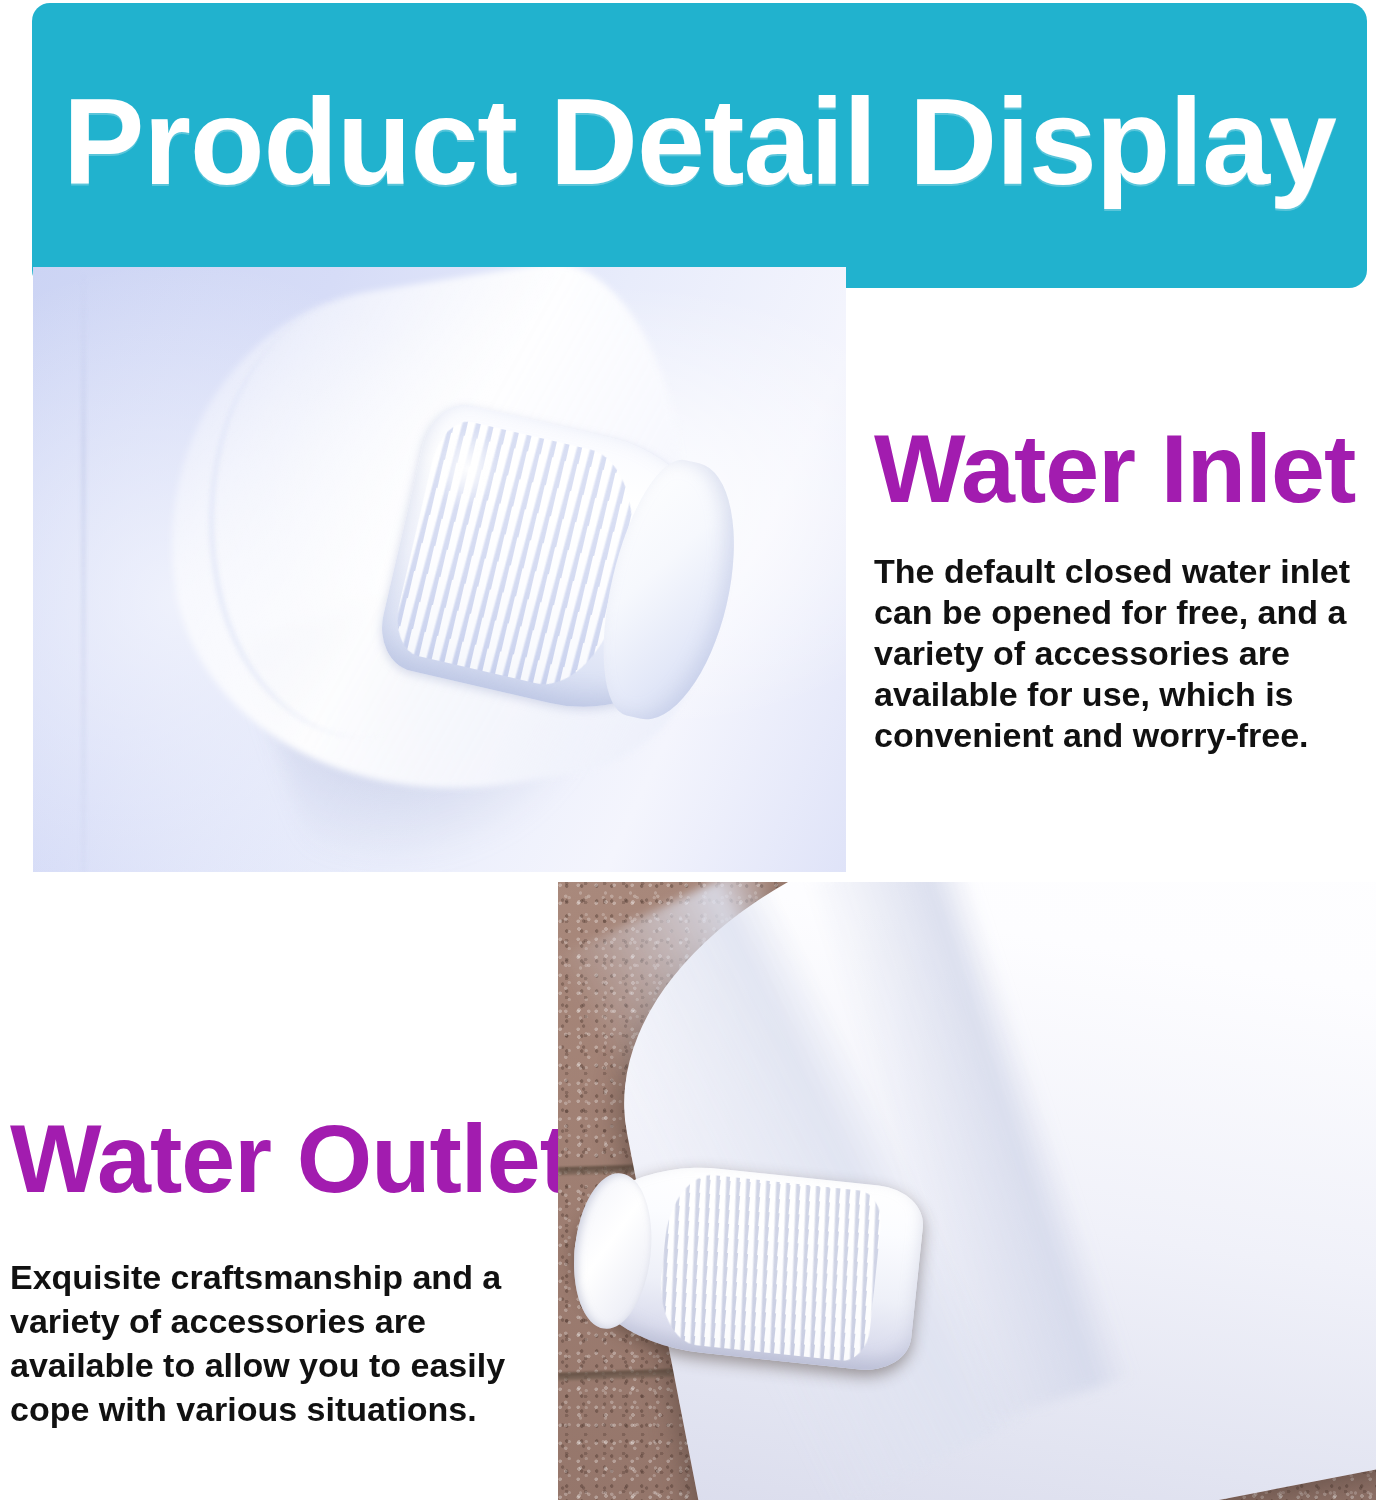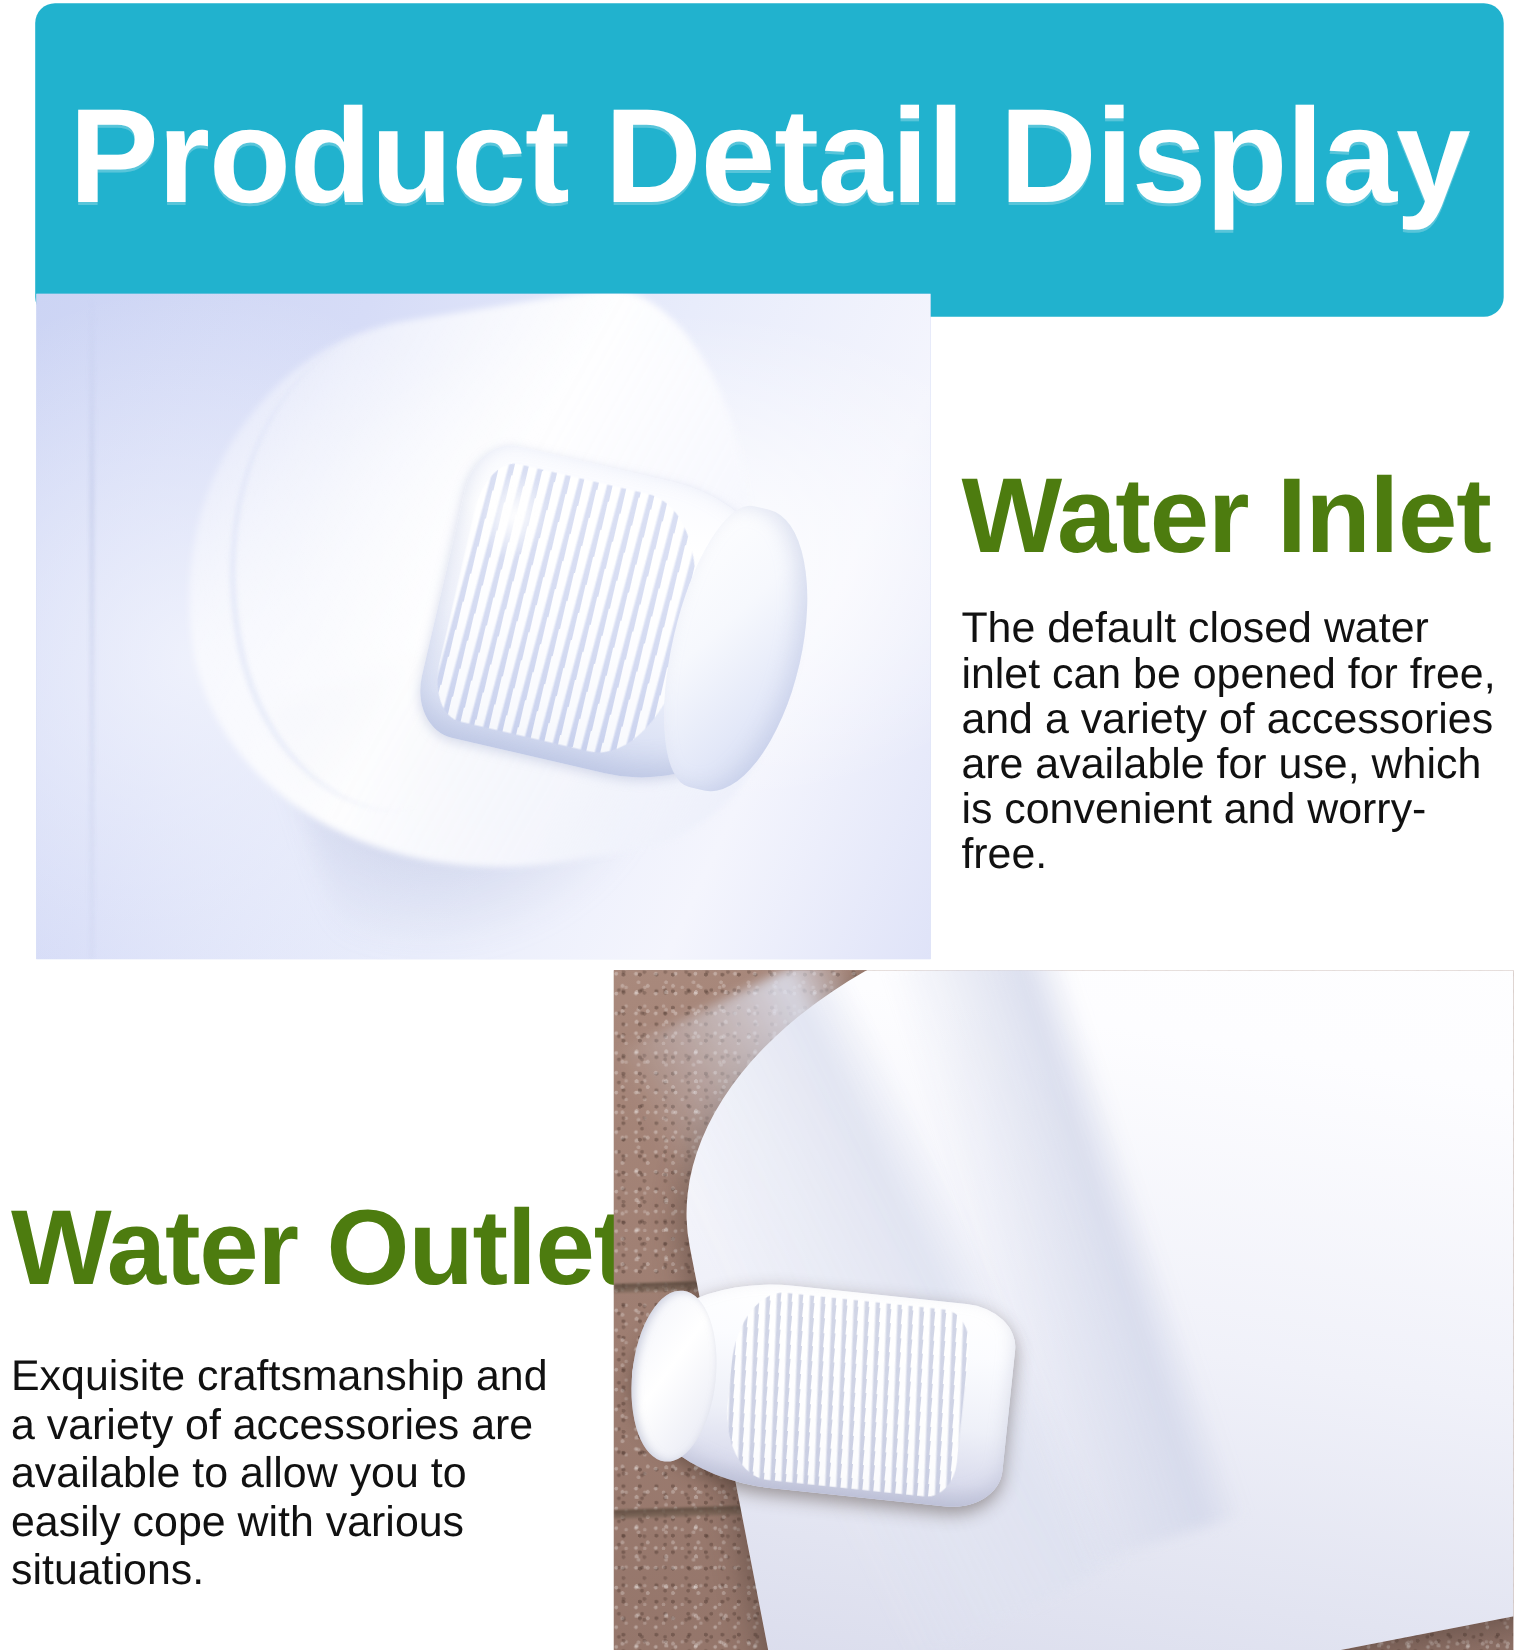--- a/index.html
+++ b/index.html
@@ -292,38 +292,38 @@
   
   #inlet-text {
     position: absolute;
     left: 874px;
     top: 420px;
     width: 498px;
   }
   #outlet-text {
     position: absolute;
     left: 10px;
-    top: 1085px;
+    top: 1110px;
     width: 500px;
   }
   .sec-title {
     font-size: 97px;
     font-weight: bold;
-    color: #4d7c0f;
+    color: #a21caf;
     line-height: 1.0;
     margin: 0 0 34px 0;
     letter-spacing: -1px;
     white-space: nowrap;
   }
   .sec-body {
-    font-size: 39px;
+    font-size: 34px;
     color: #111111;
     line-height: 41px;
     margin: 0;
-    font-weight: normal;
+    font-weight: bold;
   }
   #outlet-text .sec-body { line-height: 44px; margin-top: 48px; }
 </style>
 </head>
 <body>
 
 <div id="page">
 
   <div id="banner">
     <div id="banner-title">Product Detail Display</div>

